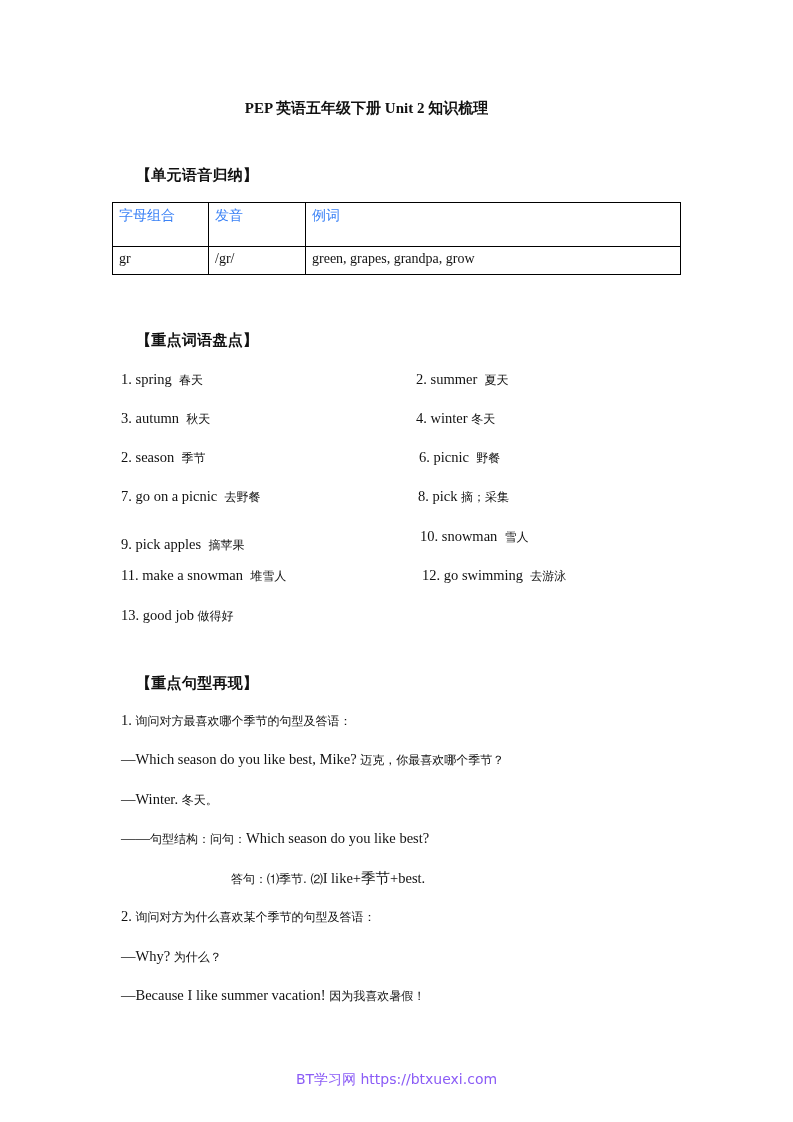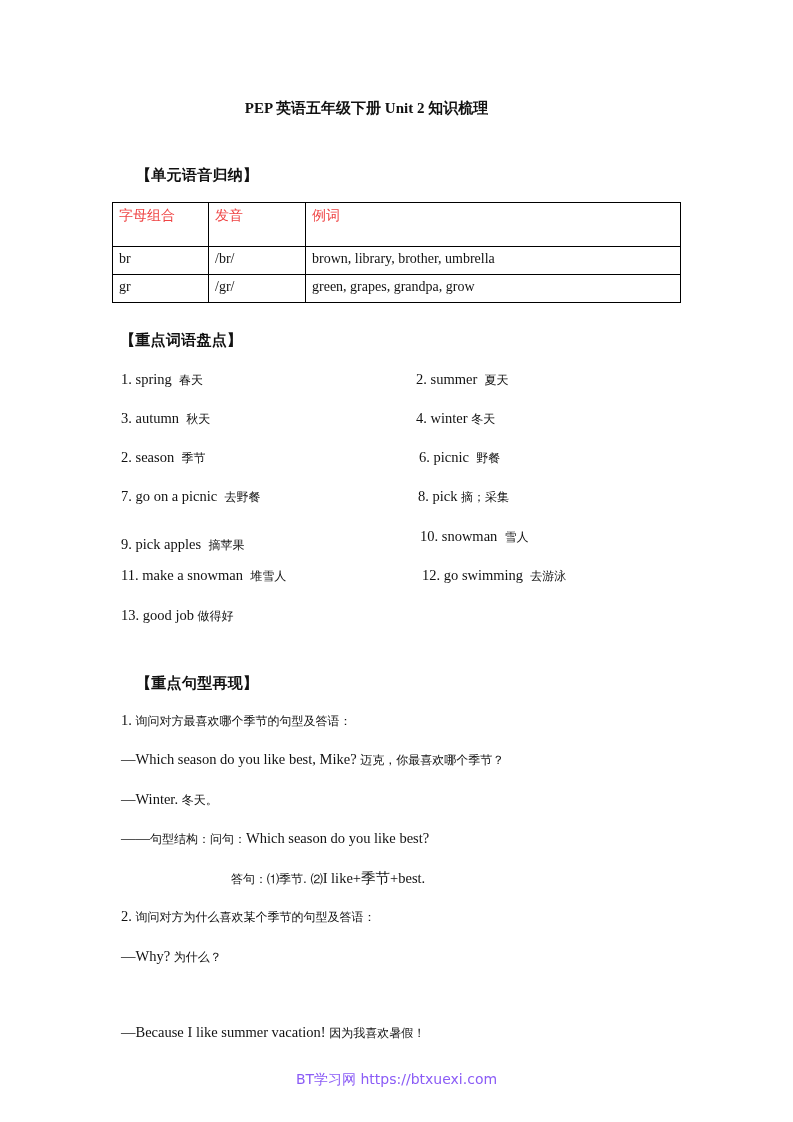--- a/index.html
+++ b/index.html
@@ -21,21 +21,21 @@
     }
     table.phon {
       position: absolute; left: 112px; top: 202px; width: 569px;
       border-collapse: collapse; font-size: 14px;
     }
     table.phon td {
       border: 1.5px solid #000; padding: 0 6px; vertical-align: top;
     }
     table.phon tr.hdr td {
       height: 39px; padding-top: 4px;
-      font-family: "DejaVu Sans", "Liberation Sans", sans-serif; font-size: 14px; color: #ef4444;
+      font-family: "DejaVu Sans", "Liberation Sans", sans-serif; font-size: 14px; color: #3b82f6;
     }
     table.phon tr.row td { height: 27px; line-height: 24px; }
     .vocab { font-size: 14.5px; }
     .line { font-size: 14.5px; }
     .cjk { font-family: "DejaVu Sans", "Liberation Sans", sans-serif; font-size: 12px; }
     .footer {
       left: 0; width: 793px; top: 1071px; text-align: center;
       font-family: "DejaVu Sans", "Liberation Sans", sans-serif;
       font-size: 14px; color: #8b5cf6;
     }
@@ -53,33 +53,28 @@
       <col style="width:97px">
       <col>
     </colgroup>
   <tbody>
       <tr class="hdr">
     <td>字母组合</td>
     <td>发音</td>
     <td>例词</td>
   </tr>
   <tr class="row">
-    <td>br</td>
-    <td>/br/</td>
-    <td>brown, library, brother, umbrella</td>
-  </tr>
-  <tr class="row">
     <td>gr</td>
     <td>/gr/</td>
     <td>green, grapes, grandpa, grow</td>
   </tr>
 </tbody>
   </table>
 
-<div class="abs section-head" style="left:104px; top:331px;">【重点词语盘点】</div>
+<div class="abs section-head" style="left:120px; top:331px;">【重点词语盘点】</div>
 
 <div class="abs vocab" style="left:121px; top:371px;"><span>1. spring</span>&nbsp; <span class="cjk">春天</span></div>
 <div class="abs vocab" style="left:416px; top:371px;"><span>2. summer</span>&nbsp; <span class="cjk">夏天</span></div>
 
 <div class="abs vocab" style="left:121px; top:410px;"><span>3. autumn</span>&nbsp; <span class="cjk">秋天</span></div>
 <div class="abs vocab" style="left:416px; top:410px;"><span>4. winter</span> <span class="cjk">冬天</span></div>
 
 <div class="abs vocab" style="left:121px; top:449px;"><span>2. season</span>&nbsp; <span class="cjk">季节</span></div>
 <div class="abs vocab" style="left:419px; top:449px;"><span>6. picnic</span>&nbsp; <span class="cjk">野餐</span></div>
 
@@ -96,15 +91,15 @@
 
 <div class="abs section-head" style="left:120px; top:674px;">【重点句型再现】</div>
 
 <div class="abs line" style="left:121px; top:712px;"><span>1. </span><span class="cjk">询问对方最喜欢哪个季节的句型及答语：</span></div>
 <div class="abs line" style="left:121px; top:751px;"><span>—Which season do you like best, Mike? </span><span class="cjk">迈克，你最喜欢哪个季节？</span></div>
 <div class="abs line" style="left:121px; top:791px;"><span>—Winter. </span><span class="cjk">冬天。</span></div>
 <div class="abs line" style="left:121px; top:830px;"><span>——</span><span class="cjk">句型结构：问句：</span><span>Which season do you like best?</span></div>
 <div class="abs line" style="left:231px; top:869px;"><span class="cjk">答句：⑴季节. ⑵</span><span>I like+季节+best.</span></div>
 <div class="abs line" style="left:121px; top:908px;"><span>2. </span><span class="cjk">询问对方为什么喜欢某个季节的句型及答语：</span></div>
 <div class="abs line" style="left:121px; top:948px;"><span>—Why? </span><span class="cjk">为什么？</span></div>
-<div class="abs line" style="left:121px; top:987px;margin-top:37px;"><span>—Because I like summer vacation! </span><span class="cjk">因为我喜欢暑假！</span></div>
+<div class="abs line" style="left:121px; top:987px;"><span>—Because I like summer vacation! </span><span class="cjk">因为我喜欢暑假！</span></div>
 
 <div class="abs footer">BT学习网 https://btxuexi.com</div>
 
 </body></html>

